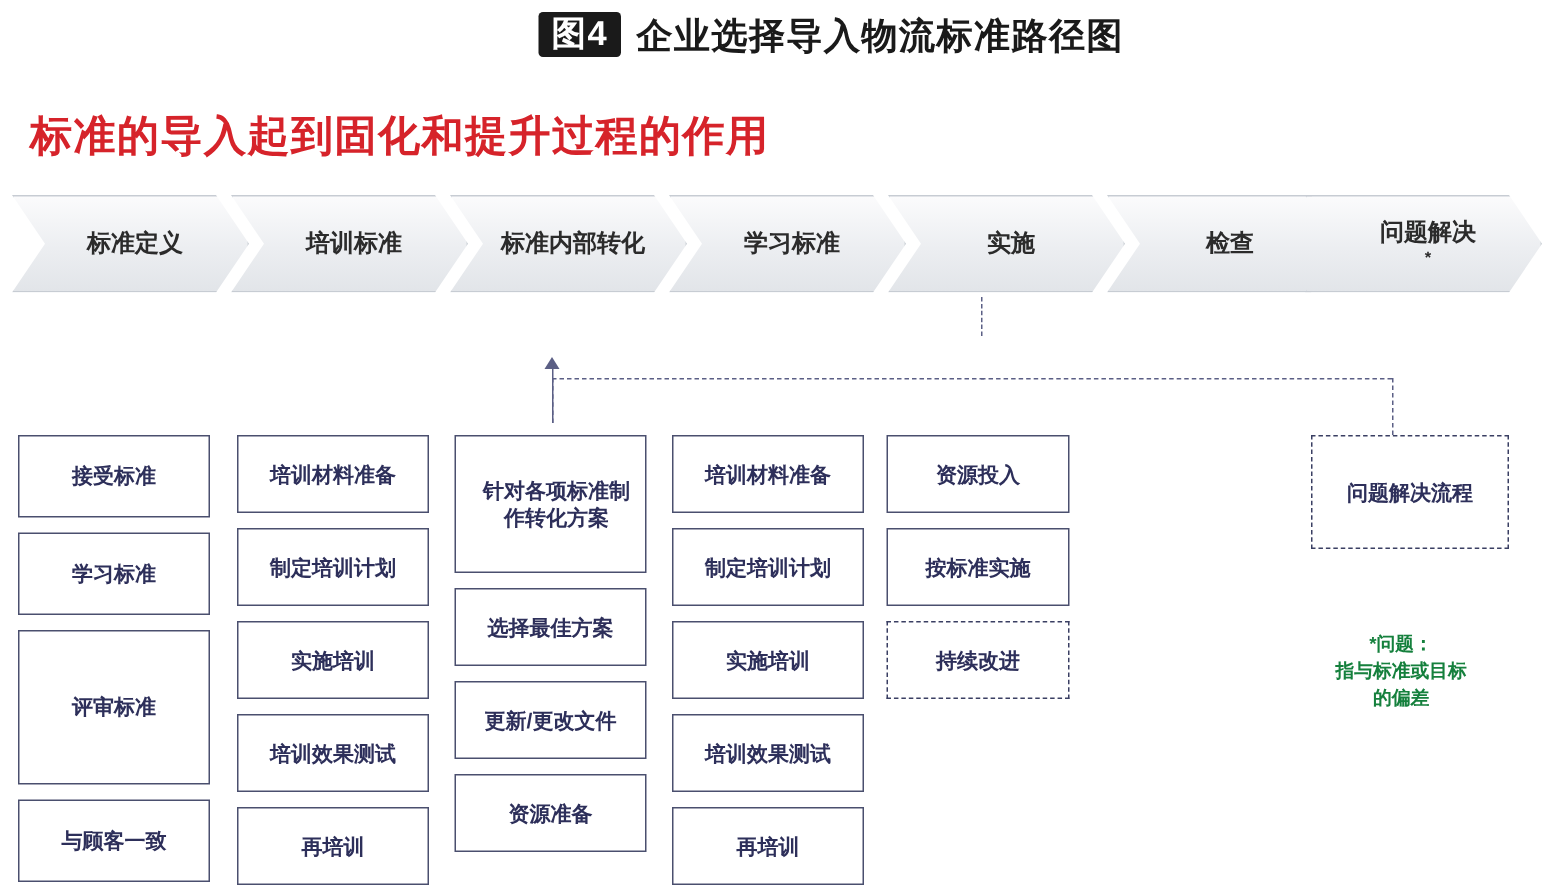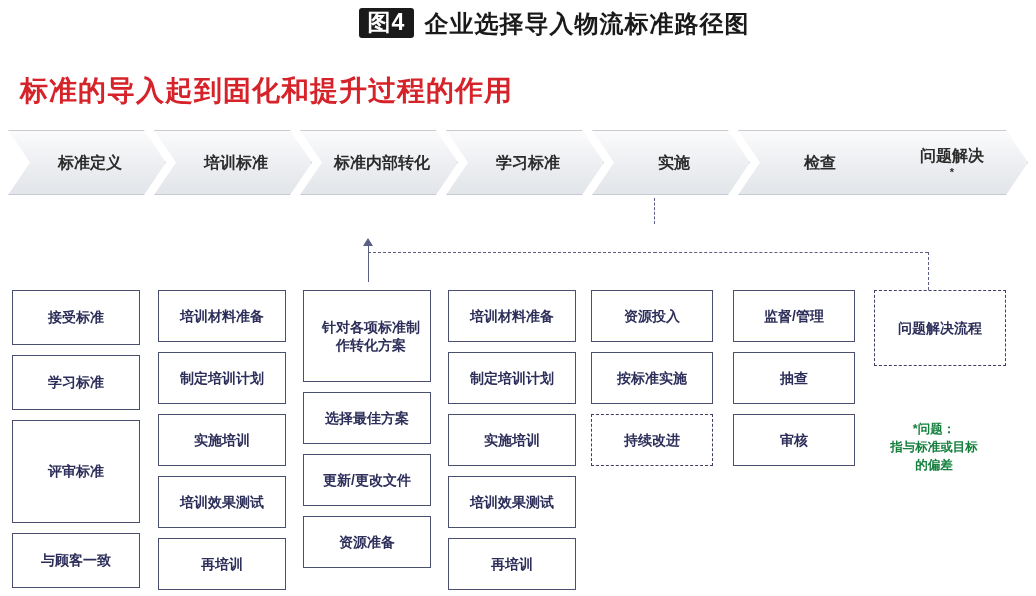--- a/index.html
+++ b/index.html
@@ -229,25 +229,20 @@
     <div class="cell" style="height:52px;">培训效果测试</div>
     <div class="cell" style="height:52px;">再培训</div>
   </div>
 
   <div class="col" style="left:583px; width:122px;">
     <div class="cell" style="height:52px;">资源投入</div>
     <div class="cell" style="height:52px;">按标准实施</div>
     <div class="cell dashed" style="height:52px; margin-top:8px;">持续改进</div>
   </div>
 
-  <div class="col" style="left:725px; width:122px;">
-    <div class="cell" style="height:52px;">监督/管理</div>
-    <div class="cell" style="height:52px;">抽查</div>
-    <div class="cell" style="height:52px; margin-top:8px;">审核</div>
-  </div>
 
   <div class="col" style="left:866px; width:132px;">
     <div class="cell dashed" style="height:76px;">问题解决流程</div>
   </div>
 </div>
 
 <div class="note" style="left:872px; top:420px; width:124px;">
   <div>*问题：</div>
   <div>指与标准或目标</div>
   <div>的偏差</div>

